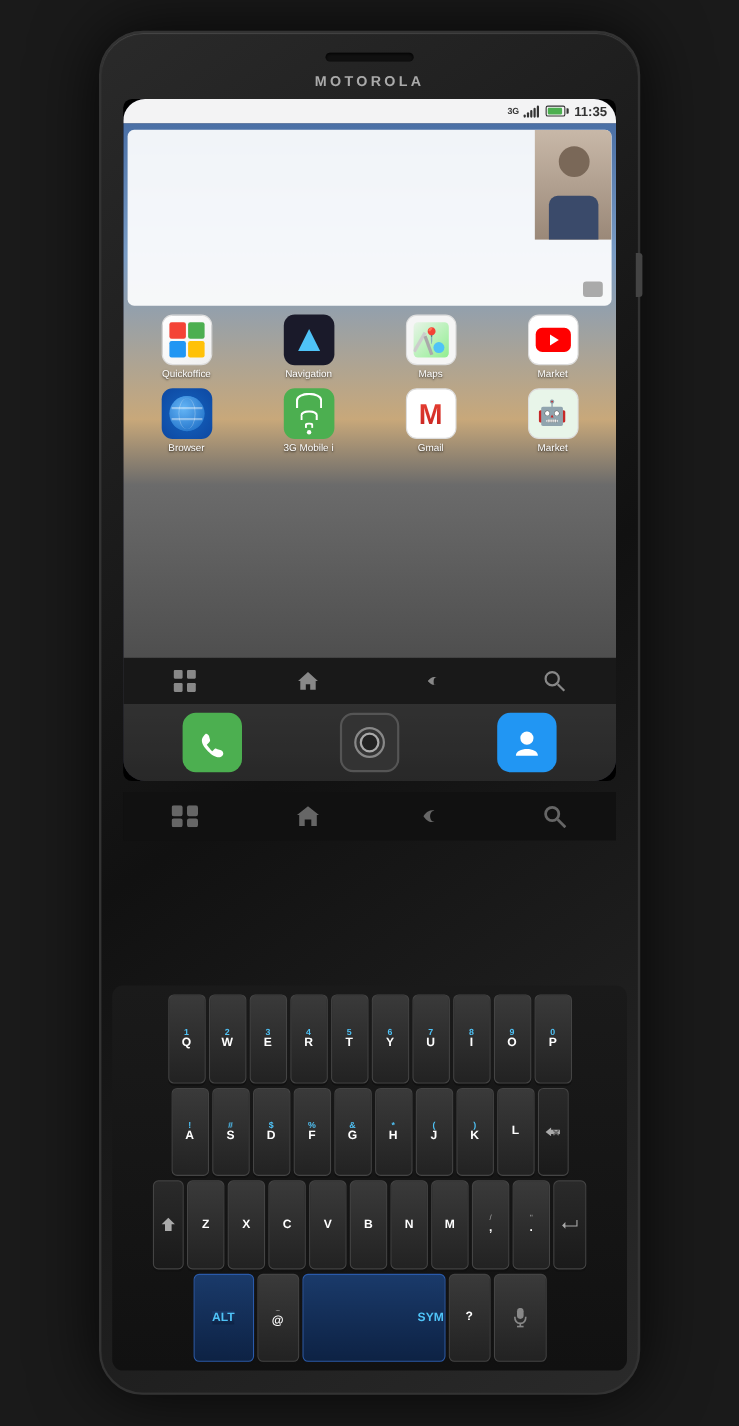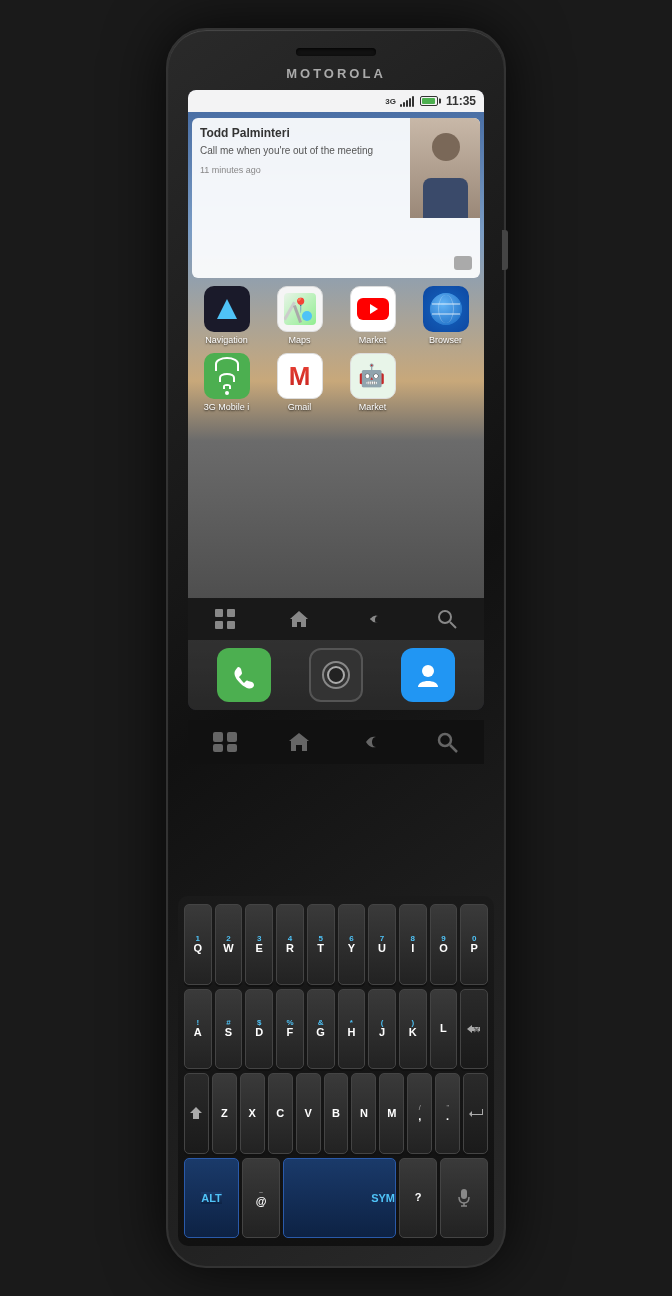--- a/index.html
+++ b/index.html
@@ -7,21 +7,21 @@
       width: 672px;
       height: 1296px;
       background: #1a1a1a;
       display: flex;
       justify-content: center;
       align-items: center;
       font-family: 'Arial', sans-serif;
     }
 
     .phone-outer {
-      width: 340px;
+      width: 492px;
       height: 1240px;
       background: linear-gradient(145deg, #2a2a2a, #111, #2a2a2a);
       border-radius: 40px;
       position: relative;
       box-shadow: 0 0 60px rgba(0,0,0,0.8), inset 0 1px 1px rgba(255,255,255,0.15);
       border: 2px solid #333;
     }
 
     
     .speaker-grille {
@@ -60,20 +60,21 @@
       border-radius: 8px;
       overflow: hidden;
     }
 
     .screen {
       width: 100%;
       height: 100%;
       background: #1a1a2e;
       position: relative;
       overflow: hidden;
+      border-radius: 20px;
     }
 
     
     .status-bar {
       position: absolute;
       top: 0;
       left: 0;
       right: 0;
       height: 22px;
       background: rgba(255,255,255,0.95);
@@ -720,32 +721,38 @@
       <div class="widgets-row">
 
 
         <div class="contact-widget">
           <div class="contact-photo">
             <div class="contact-photo-person">
               <div class="person-head"></div>
               <div class="person-body"></div>
             </div>
           </div>
-          <div class="contact-info">
-            <div class="contact-name">Todd Palminteri</div>
-            <div class="contact-msg">Call me when you're out of the meeting</div>
-            <div class="contact-time">11 minutes ago</div>
+          <div class="contact-sms-icon"></div>
+        </div>
+
+      </div>
+
+      <div class="app-grid">
+
+        <div class="app-icon">
+          <div class="app-icon-img icon-quickoffice">
+            <div class="qo-grid">
+              <div class="qo-cell qo-red"></div>
+              <div class="qo-cell qo-green"></div>
+              <div class="qo-cell qo-blue"></div>
+              <div class="qo-cell qo-yellow"></div>
+            </div>
           </div>
-          <div class="contact-sms-icon"></div>
-        </div>
-
-      </div>
-
-      <div class="app-grid">
-
+          <div class="app-label">Quickoffice</div>
+        </div>
 
         <div class="app-icon">
           <div class="app-icon-img icon-navigation">
             <div class="nav-arrow"></div>
           </div>
           <div class="app-label">Navigation</div>
         </div>
 
         <div class="app-icon">
           <div class="app-icon-img icon-maps">

